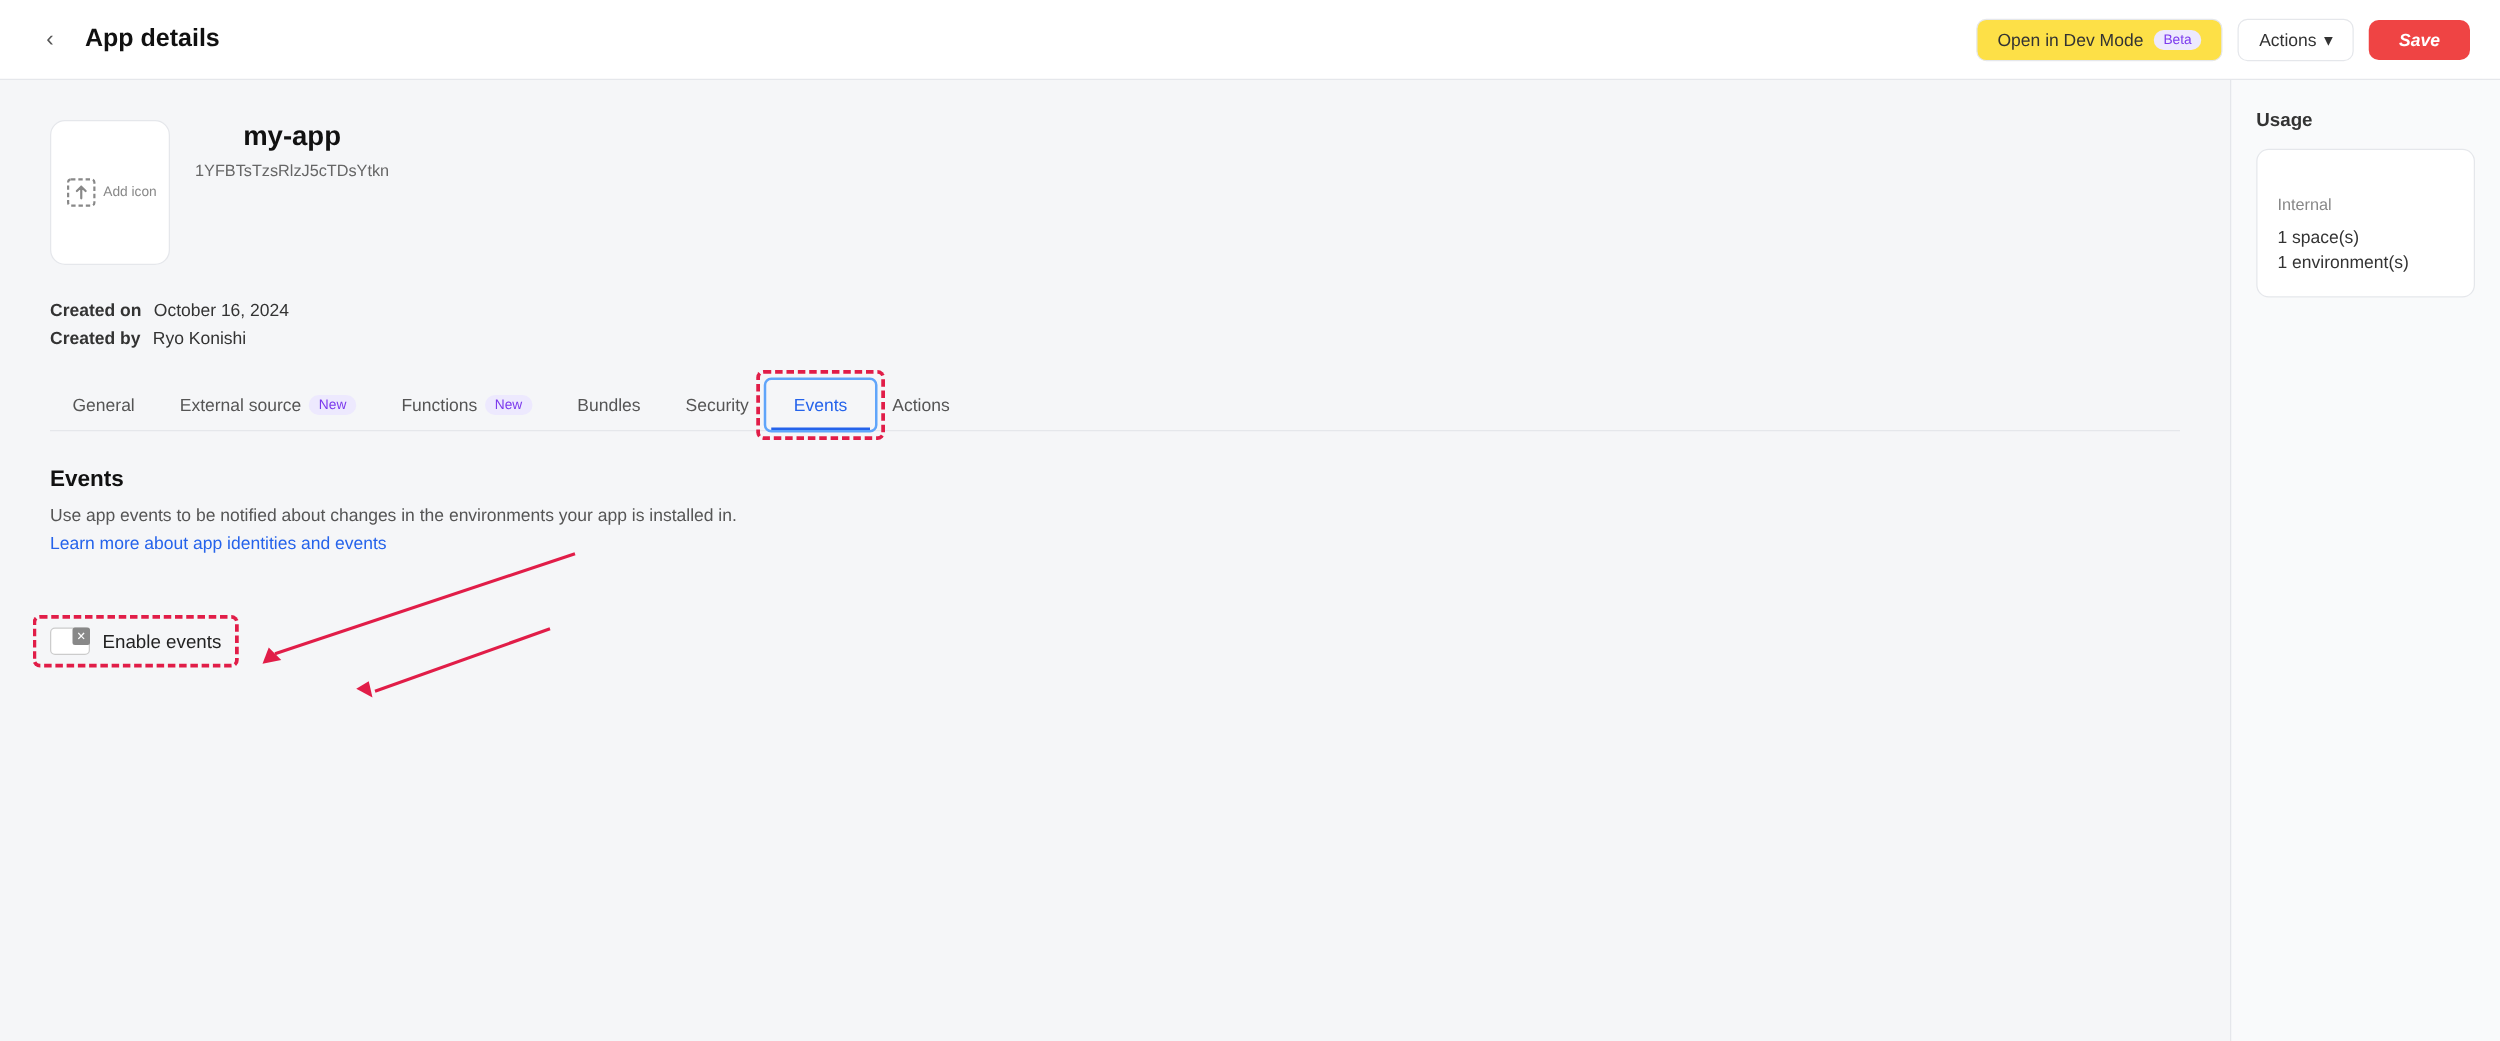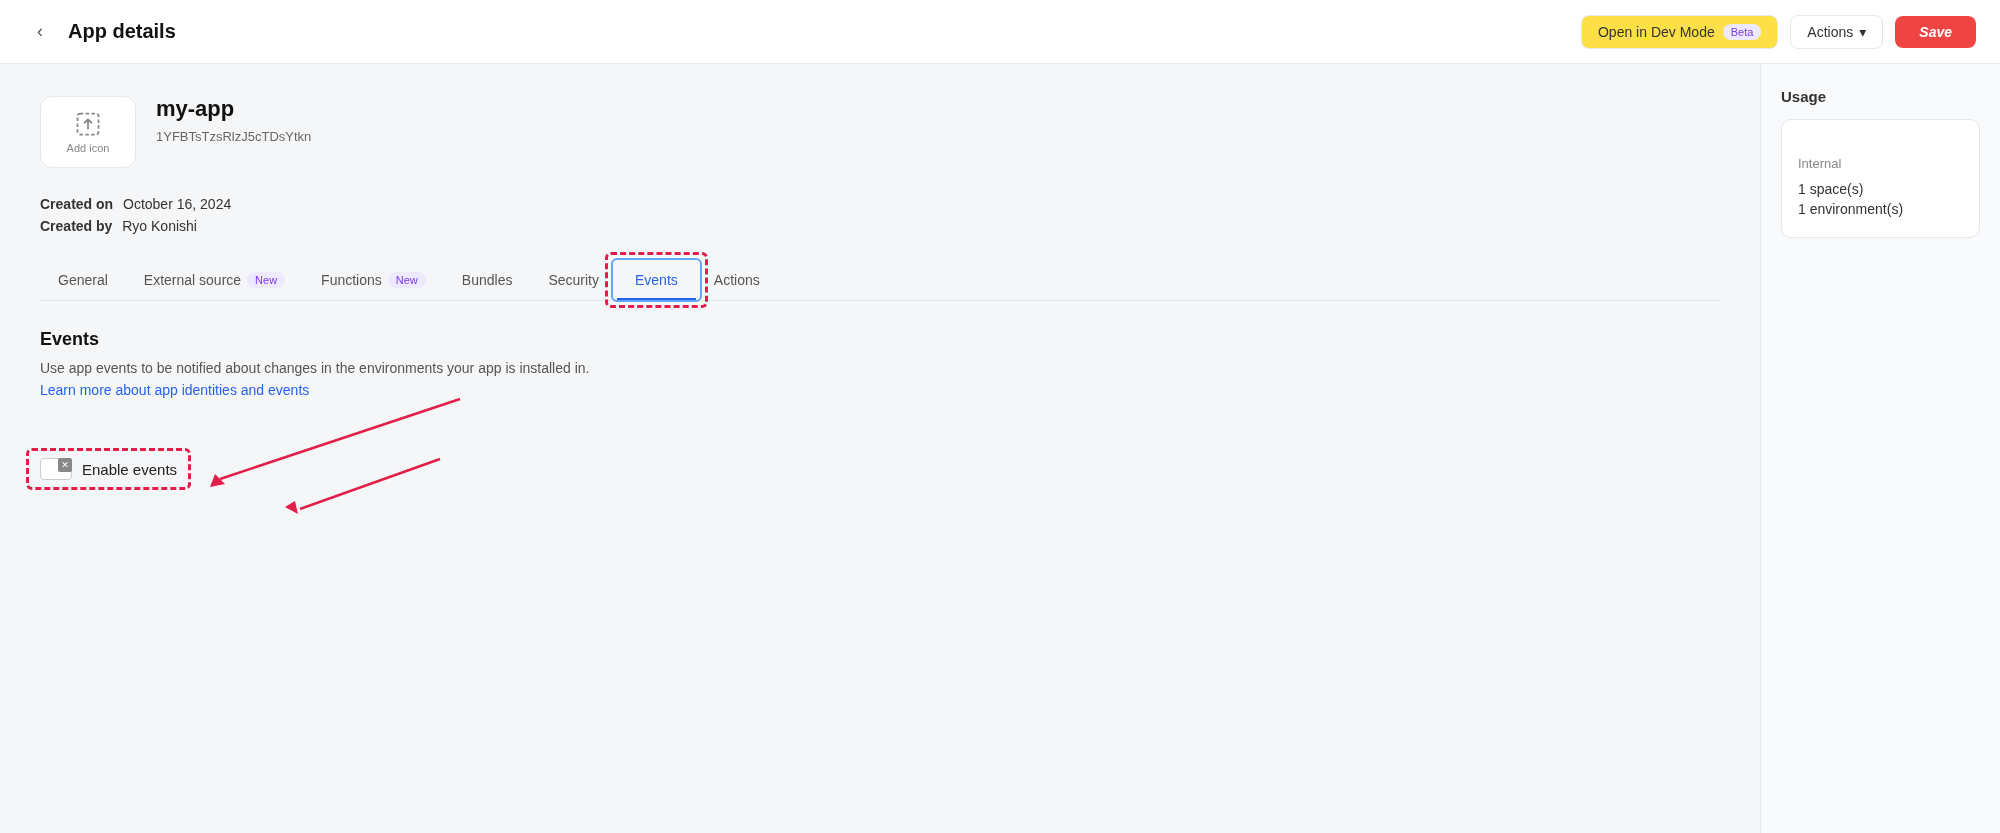--- a/index.html
+++ b/index.html
@@ -97,42 +97,42 @@
     }
 
     
     .app-info {
       display: flex;
       align-items: flex-start;
       gap: 20px;
       margin-bottom: 28px;
     }
     .app-icon-box {
-      width: 96px; height: 72px;
+      width: 96px; height: 116px;
       border: 1px solid #e5e7eb;
       border-radius: 12px;
       background: #fff;
       display: flex;
-      flex-direction: column;
       align-items: center;
       justify-content: center;
       cursor: pointer;
       gap: 4px;
       color: #888;
       font-size: 11px;
     }
     .app-icon-box svg {
       width: 28px; height: 28px;
       color: #888;
     }
     .app-info-text h2 {
       font-size: 22px;
       font-weight: 700;
       color: #111;
       margin-bottom: 6px;
+      text-align: center;
     }
     .app-id {
       font-size: 13px;
       color: #666;
     }
 
     
     .meta-info {
       margin-bottom: 28px;
       display: flex;
@@ -263,21 +263,21 @@
       color: #fff;
       font-size: 9px;
     }
     .enable-events-label {
       font-size: 15px;
       color: #222;
     }
 
     
     .sidebar {
-      width: 240px;
+      width: 216px;
       background: #f9fafb;
       border-left: 1px solid #e5e7eb;
       padding: 24px 20px;
     }
     .sidebar-title {
       font-size: 15px;
       font-weight: 600;
       color: #333;
       margin-bottom: 14px;
     }

